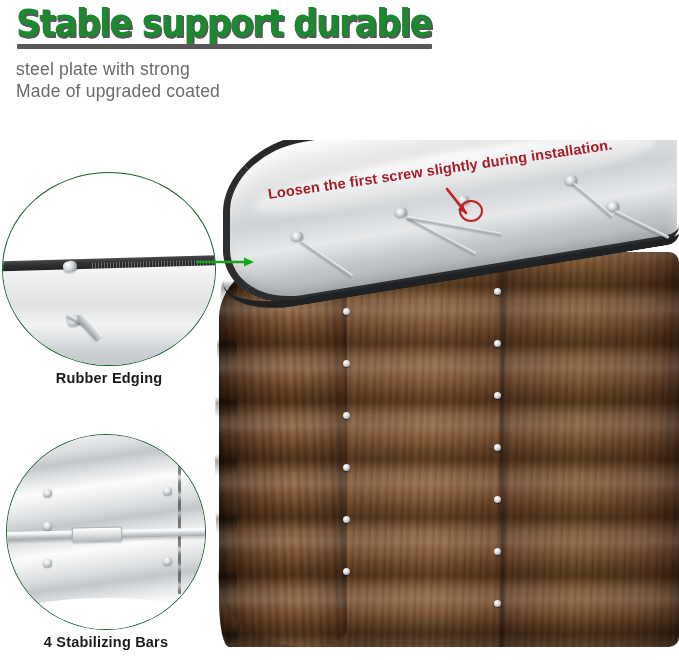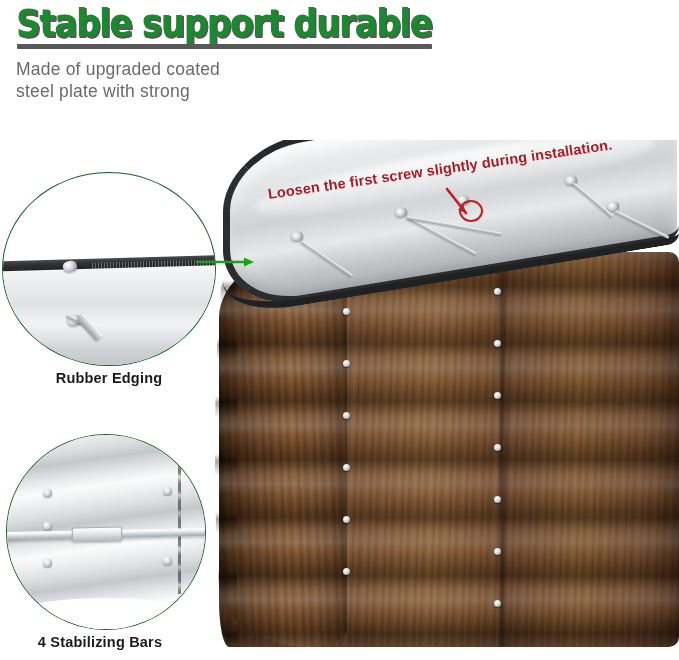--- a/index.html
+++ b/index.html
@@ -437,22 +437,22 @@
 <body>
 
 <div class="stage">
 
   <div class="headline-wrap">
     <div class="headline">Stable support durable</div>
     <div class="headline-rule"></div>
   </div>
 
   <div class="subcopy">
+    <div>steel plate with strong</div>
     <div>Made of upgraded coated</div>
-    <div>steel plate with strong</div>
   </div>
 
   <div class="photo">
 
     <div class="bed-wall"></div>
     <div class="bed-cap"></div>
     <div class="bed-cap-edge"></div>
 
     <div class="bed-inner"></div>
     <div class="bed-inner-sheen"></div>
@@ -523,16 +523,16 @@
         <div class="c2-screw" style="left:18%; top:28%;"></div>
         <div class="c2-screw" style="left:18%; top:45%;"></div>
         <div class="c2-screw" style="left:18%; top:64%;"></div>
         <div class="c2-screw" style="left:79%; top:27%;"></div>
         <div class="c2-screw" style="left:79%; top:63%;"></div>
         <div class="c2-bar"></div>
         <div class="c2-bar-clamp"></div>
         <div class="c2-bottom"></div>
       </div>
     </div>
-    <div class="callout-label" style="left:0; top:634px; width:200px;">4 Stabilizing Bars</div>
+    <div class="callout-label" style="left:6px; top:634px; width:200px;">4 Stabilizing Bars</div>
   </div>
 
 </div>
 
 </body></html>

